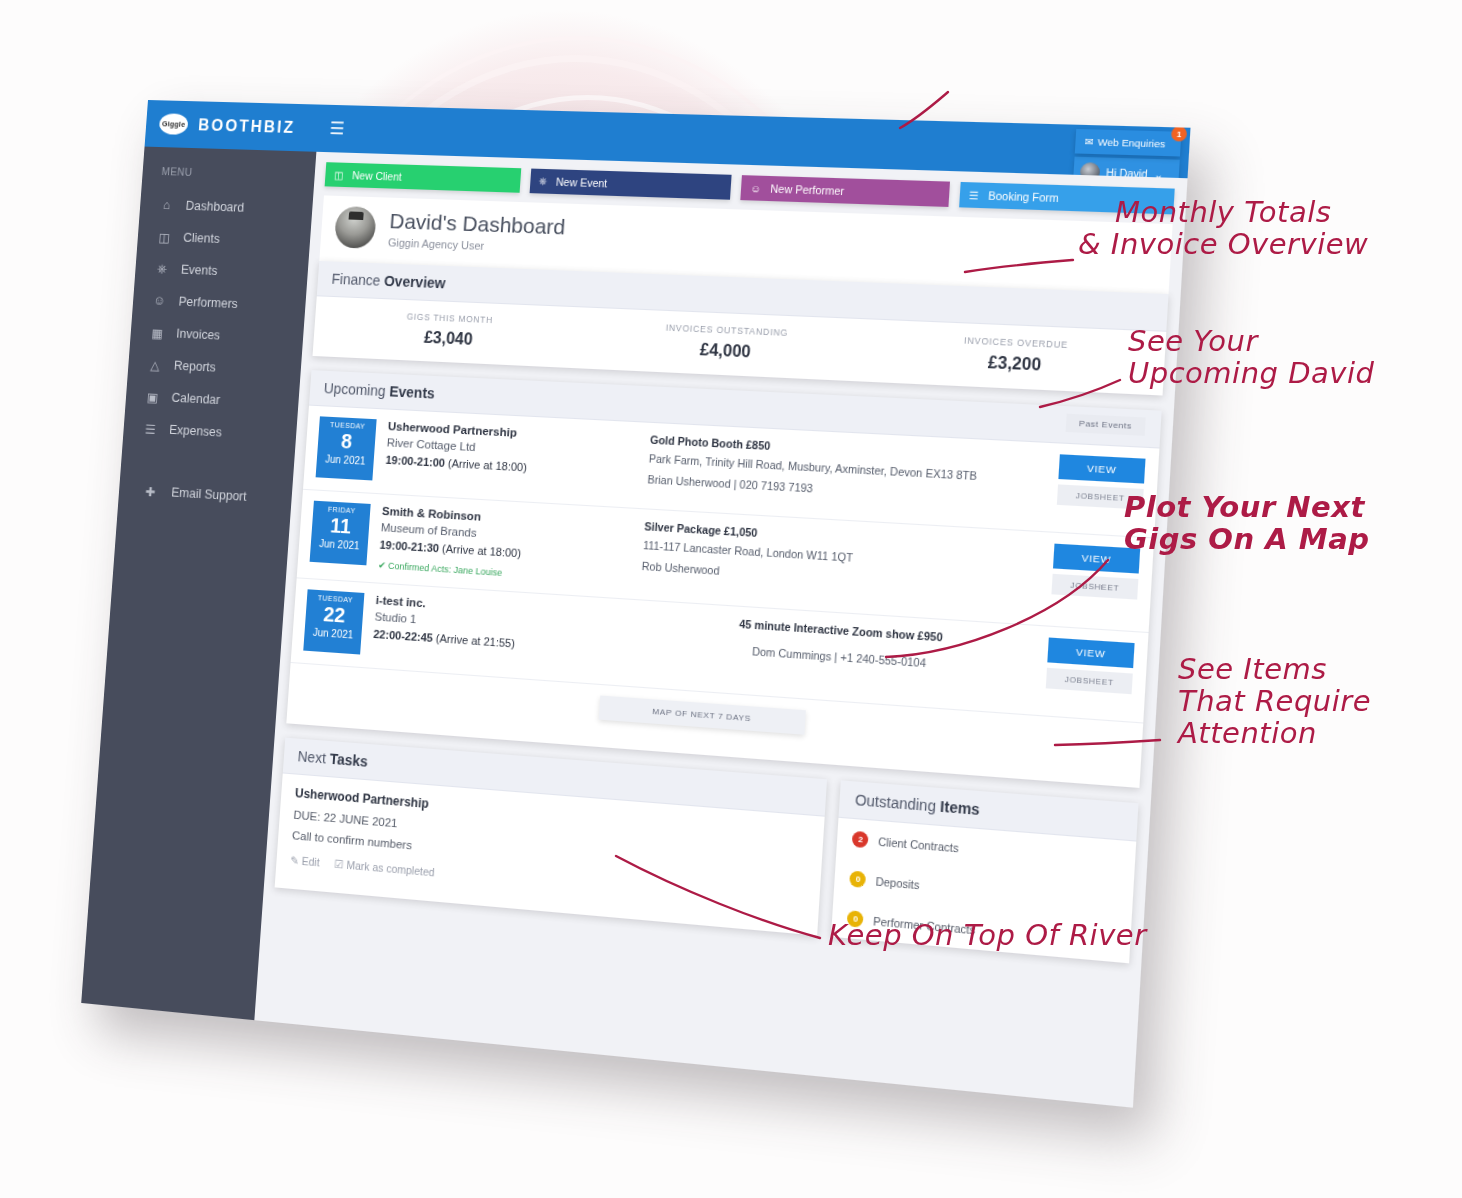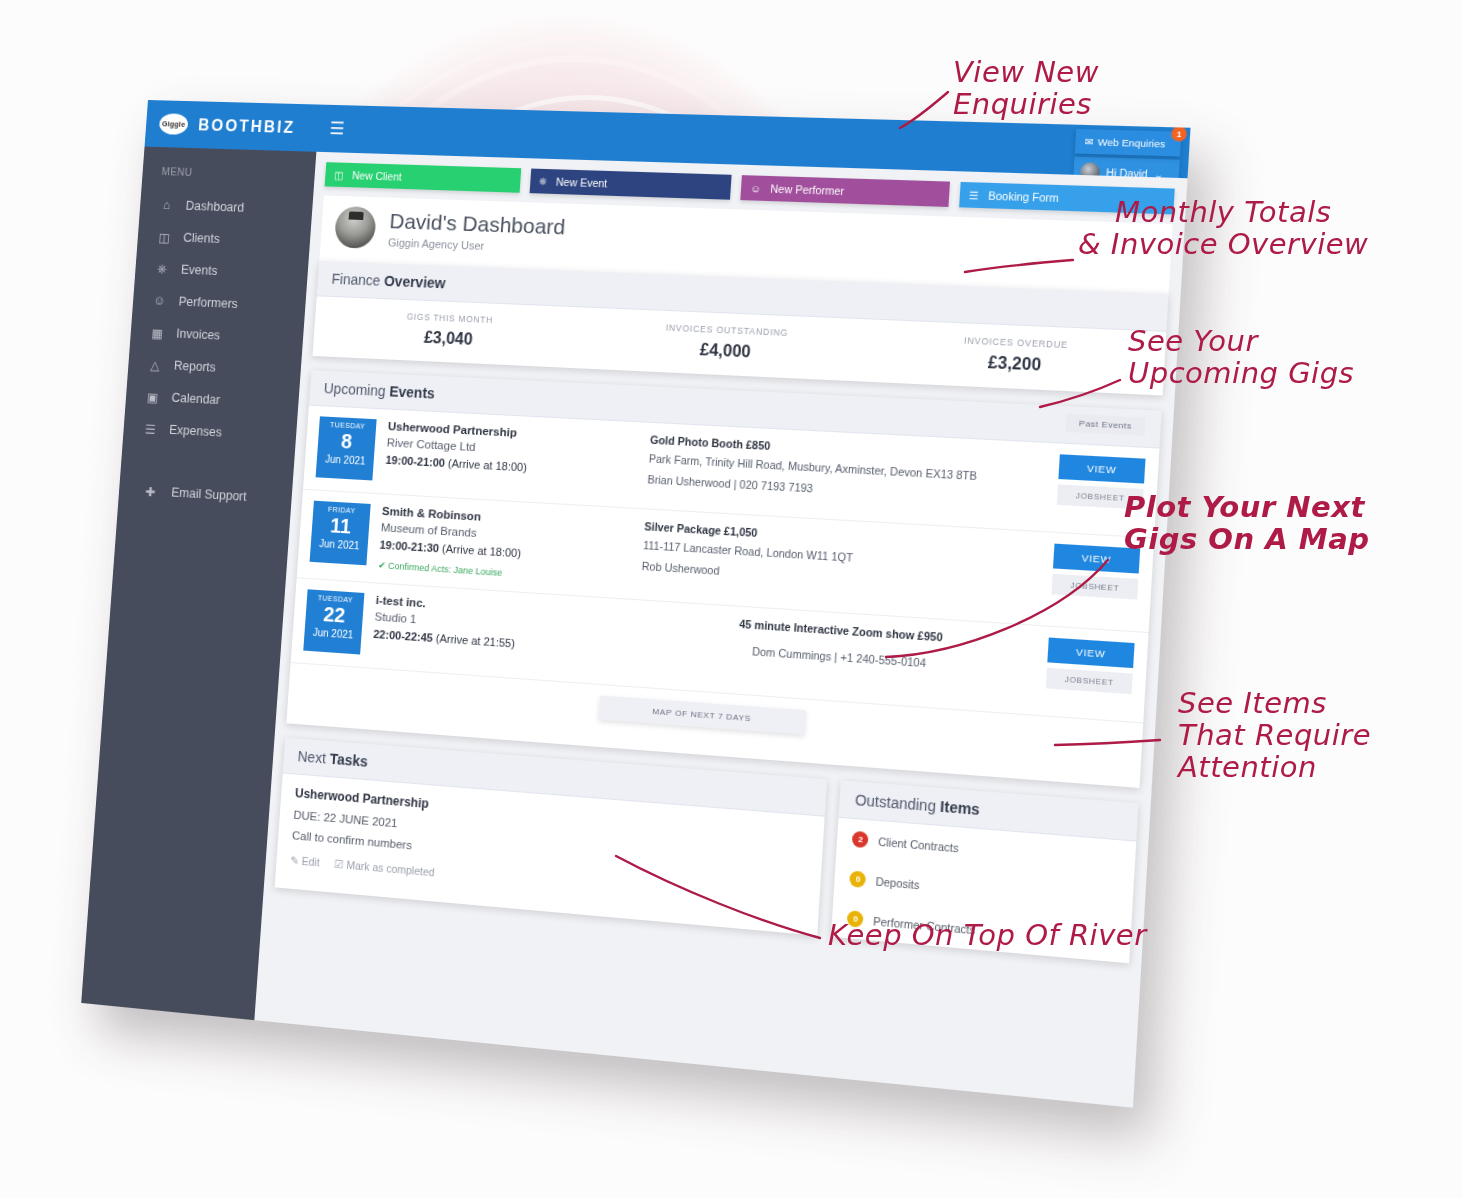--- a/index.html
+++ b/index.html
@@ -404,26 +404,24 @@
 
   <svg width="1462" height="1198" style="position:absolute;left:0;top:0;pointer-events:none">
     <path class="ann-line" d="M900,128 C918,118 934,104 948,92"></path>
     <path class="ann-line" d="M965,272 C1010,265 1048,262 1073,260"></path>
     <path class="ann-line" d="M1040,407 C1070,400 1098,390 1120,380"></path>
     <path class="ann-line" d="M886,657 C960,654 1060,616 1108,560"></path>
     <path class="ann-line" d="M1055,745 C1095,744 1130,742 1160,740"></path>
     <path class="ann-line" d="M616,856 C680,890 760,922 820,938"></path>
   </svg>
 
-  <div class="hw" style="left:953px; top:57px;">View New
-Enquiries</div>
   <div class="hw" style="left:1078px; top:197px;text-align:center;">Monthly Totals
 &amp; Invoice Overview</div>
   <div class="hw" style="left:1128px; top:326px;">See Your
-Upcoming Gigs</div>
+Upcoming David</div>
   <div class="hw" style="left:1124px; top:492px;font-weight:bold;">Plot Your Next
 Gigs On A Map</div>
-  <div class="hw" style="left:1178px; top:688px;">See Items
+  <div class="hw" style="left:1178px; top:654px;">See Items
 That Require
 Attention</div>
   <div class="hw" style="left:828px; top:920px;">Keep On Top Of River</div>
 
 </div>
 
 </body></html>

